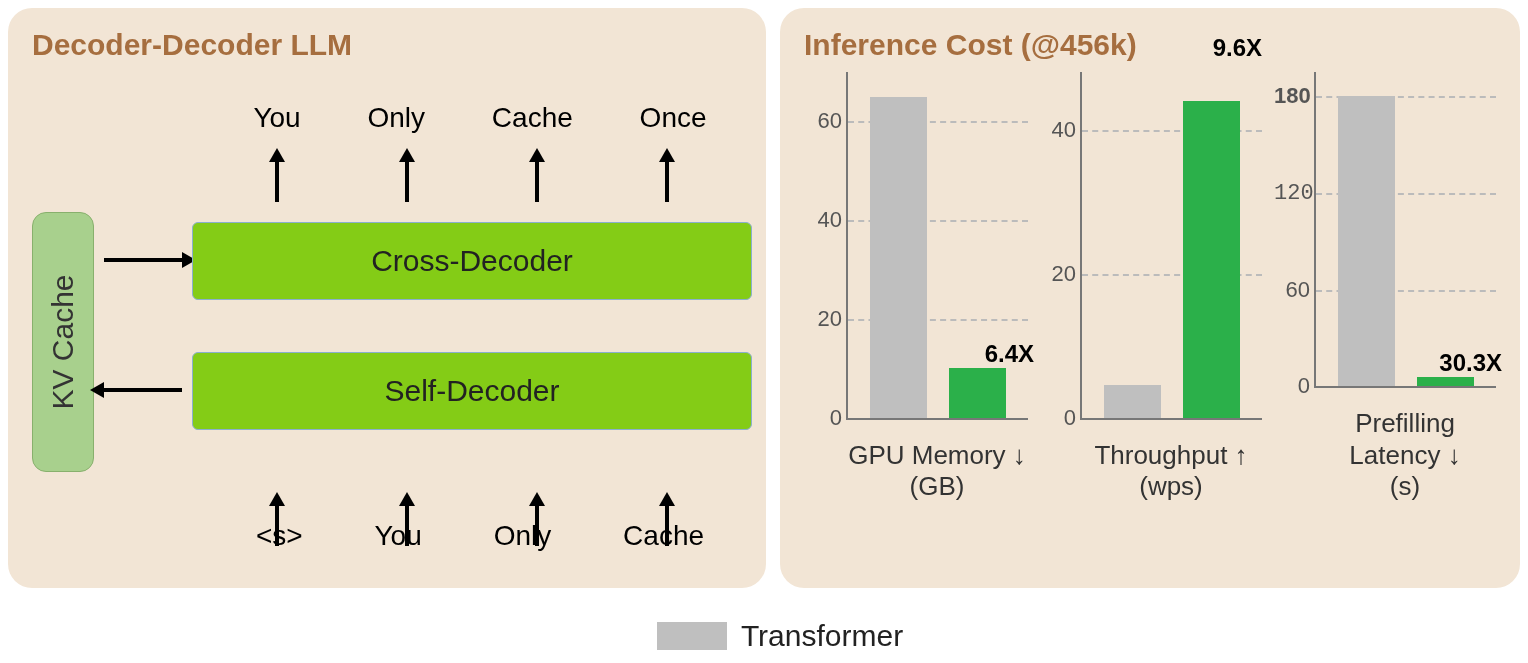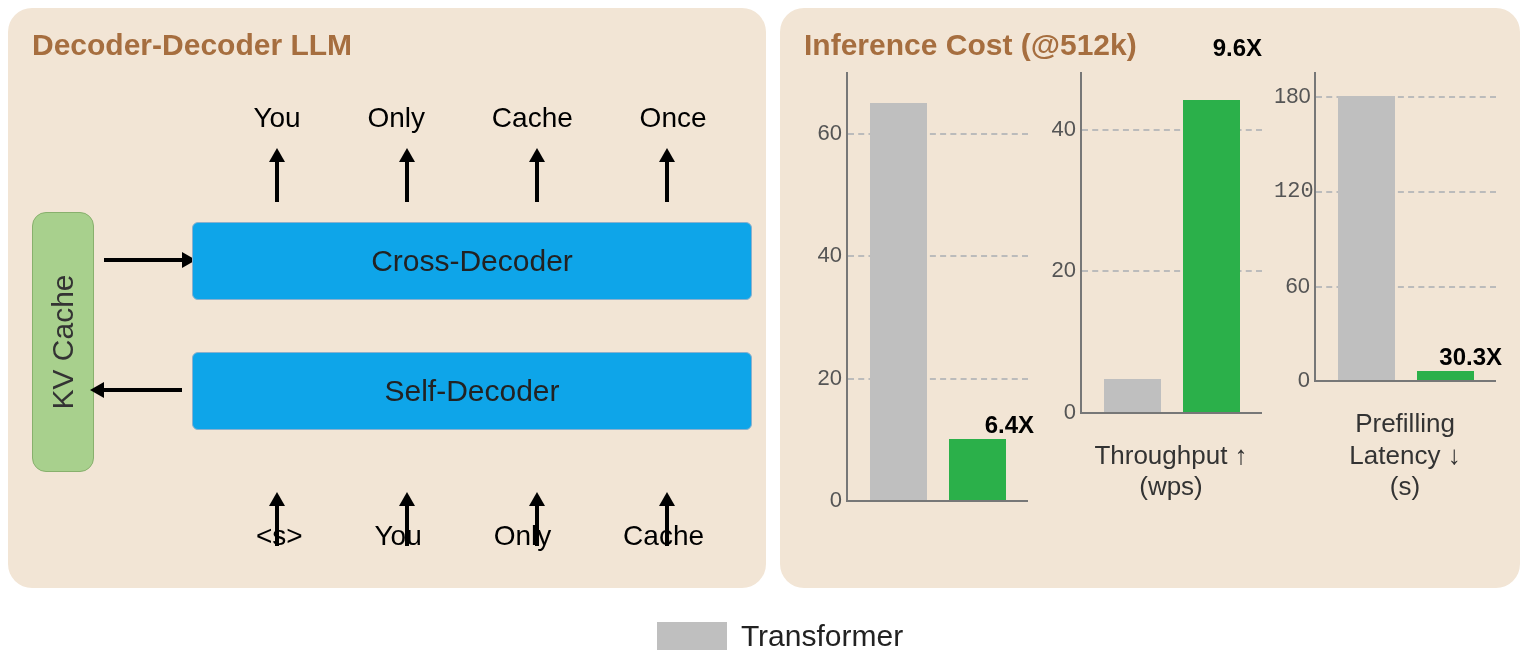--- a/index.html
+++ b/index.html
@@ -90,21 +90,21 @@
     left: -2px;
     width: 4px;
     height: 40px;
     background: #000;
   }
   .block {
     position: absolute;
     left: 160px;
     width: 560px;
     height: 78px;
-    background: #0ea5e9;
+    background: #84cc16;
     border: 1px solid #8ab0cd;
     border-radius: 6px;
     display: flex;
     align-items: center;
     justify-content: center;
     font-size: 30px;
     color: #222;
   }
   .block-cross { top: 150px; }
   .block-self { top: 280px; text-align: right; }
@@ -179,21 +179,21 @@
   .annotation {
     position: absolute;
     font-size: 24px;
     font-weight: bold;
     color: #000;
   }
   .x-label {
     text-align: center;
     font-size: 26px;
     color: #333;
-    margin-top: 26px;
+    margin-top: 20px;
     margin-left: 42px;
     line-height: 1.2;
   }
 
   
   .legend {
     position: absolute;
     bottom: 10px;
     left: 16px;
     width: 1528px;
@@ -256,37 +256,38 @@
       <div class="input-row">
         <span>&lt;s&gt;</span>
         <span>You</span>
         <span>Only</span>
         <span>Cache</span>
       </div>
     </div>
   </div>
 
   <div class="panel panel-right">
-    <div class="panel-title">Inference Cost (@512k)</div>
+    <div class="panel-title">Inference Cost (@456k)</div>
     <div class="charts">
       <div class="chart">
         <div class="plot-area">
             <div class="tick-label" style="top: 100%;">0</div>
             <div class="grid-line" style="top: 71.4286%;"></div>
             <div class="tick-label" style="top: 71.4286%;">20</div>
             <div class="grid-line" style="top: 42.8571%;"></div>
             <div class="tick-label" style="top: 42.8571%;">40</div>
             <div class="grid-line" style="top: 14.2857%;"></div>
             <div class="tick-label" style="top: 14.2857%;">60</div>
             <div class="bars">
               <div class="bar transformer" style="height: 92.8571%;"></div>
               <div class="bar yoco" style="height: 14.2857%;"></div>
             </div>
             <div class="annotation" style="right: -6px; bottom: 14.2857%;">6.4X</div>
           </div>
+        <div class="x-label">GPU Memory ↓<br>(GB)</div>
       </div>
       <div class="chart">
         <div class="plot-area">
             <div class="tick-label" style="top: 100%;">0</div>
             <div class="grid-line" style="top: 58.3333%;"></div>
             <div class="tick-label" style="top: 58.3333%;">20</div>
             <div class="grid-line" style="top: 16.6667%;"></div>
             <div class="tick-label" style="top: 16.6667%;">40</div>
             <div class="bars">
               <div class="bar transformer" style="height: 9.58333%;"></div>
@@ -297,21 +298,21 @@
         <div class="x-label">Throughput ↑<br>(wps)</div>
       </div>
       <div class="chart">
         <div class="plot-area">
             <div class="tick-label" style="top: 100%;">0</div>
             <div class="grid-line" style="top: 69.2308%;"></div>
             <div class="tick-label" style="top: 69.2308%;">60</div>
             <div class="grid-line" style="top: 38.4615%;"></div>
             <div class="tick-label" style="top: 38.4615%; font-family: Liberation Mono, monospace;">120</div>
             <div class="grid-line" style="top: 7.69231%;"></div>
-            <div class="tick-label" style="top: 7.69231%;">180</div>
+            <div class="tick-label" style="top: 7.69231%; font-weight: bold;">180</div>
             <div class="bars">
               <div class="bar transformer" style="height: 92.3077%;"></div>
               <div class="bar yoco" style="height: 3.07692%;"></div>
             </div>
             <div class="annotation" style="right: -6px; bottom: 3.07692%;">30.3X</div>
           </div>
         <div class="x-label">Prefilling Latency ↓<br>(s)</div>
       </div>
     </div>
   </div>

